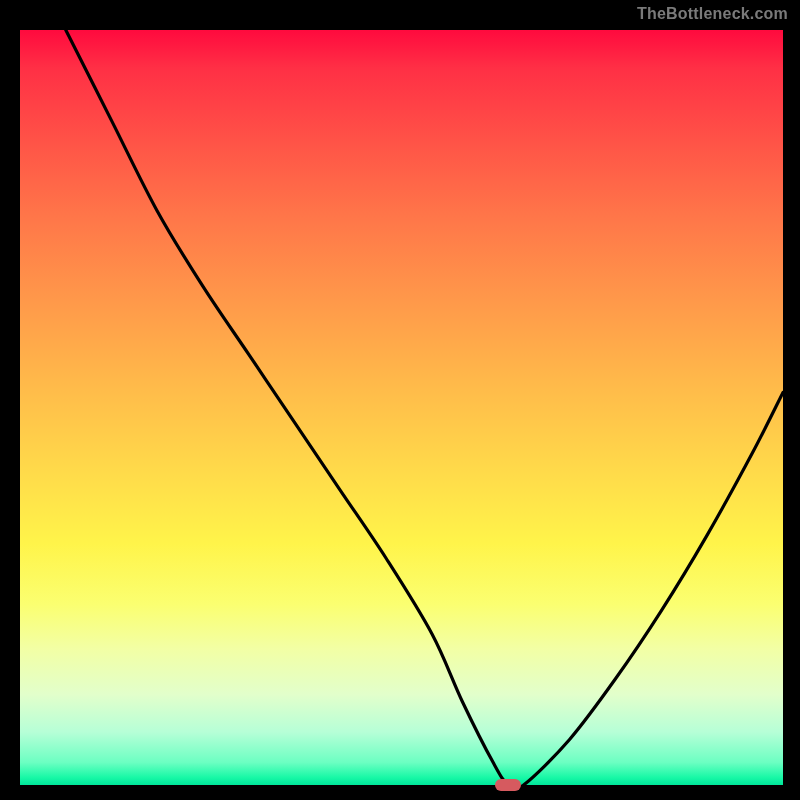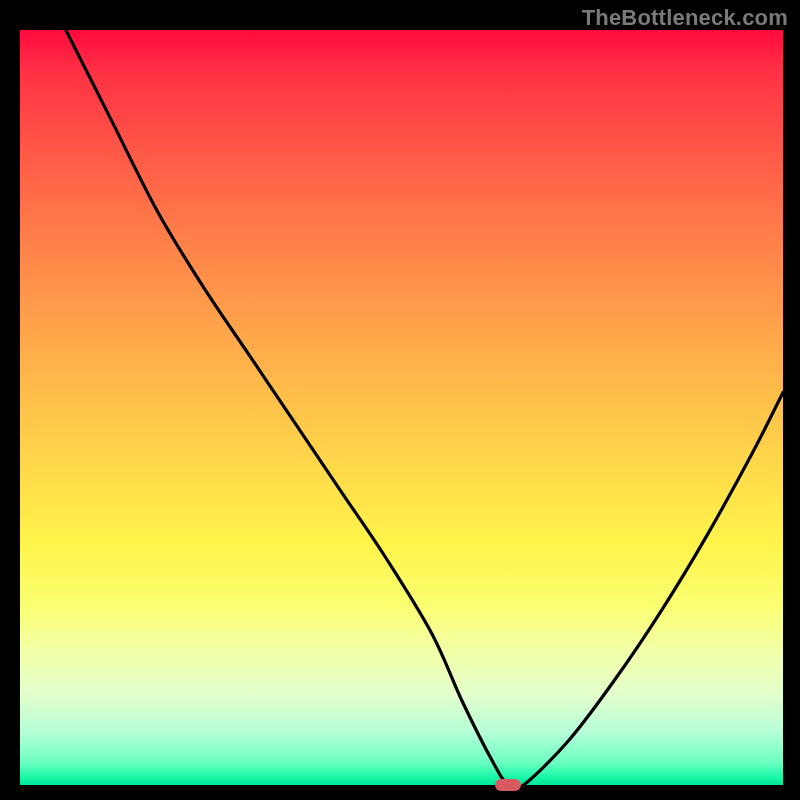--- a/index.html
+++ b/index.html
@@ -15,21 +15,21 @@
     position: relative;
     width: 800px;
     height: 800px;
     background: #000;
   }
   .watermark {
     position: absolute;
     top: 5px;
     right: 12px;
     color: #7a7a7a;
-    font-size: 22px;
+    font-size: 16px;
     font-weight: 600;
     letter-spacing: 0.2px;
     z-index: 10;
   }
   .plot {
     position: absolute;
     left: 20px;
     top: 30px;
     width: 763px;
     height: 755px;

